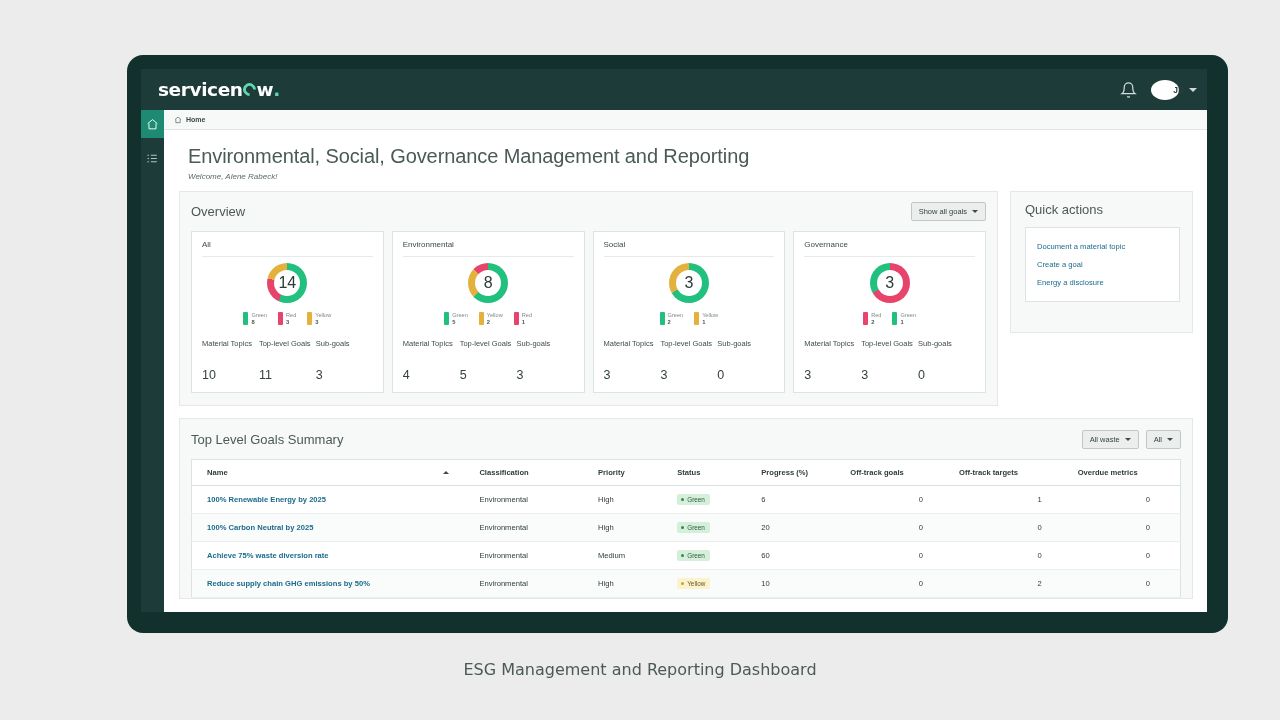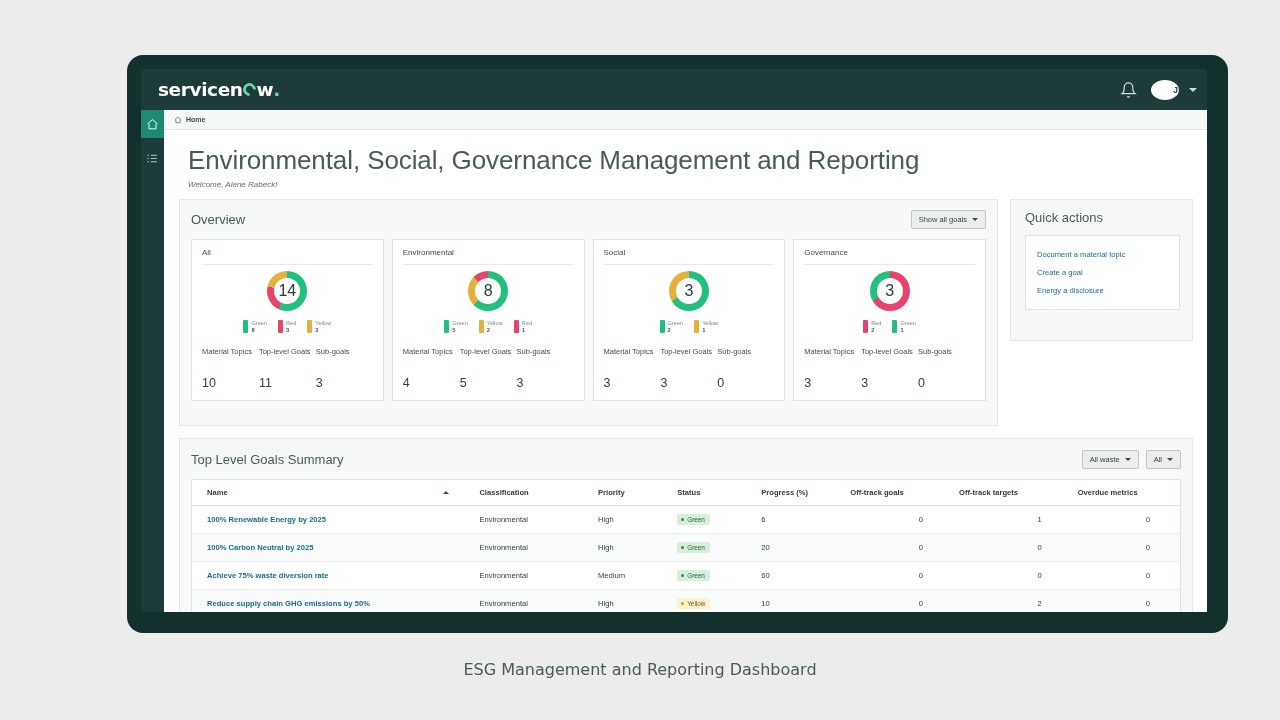--- a/index.html
+++ b/index.html
@@ -143,21 +143,21 @@
   
   .page-scroll {
     flex: 1;
     background: #ffffff;
     overflow: hidden;
     position: relative;
   }
 
   .page-head { padding: 15px 0 10px 24px; }
   .page-title {
-    font-size: 26px;
+    font-size: 20px;
     font-weight: 400;
     color: #4a5a58;
     letter-spacing: -0.1px;
   }
   .page-welcome {
     font-size: 8px;
     font-style: italic;
     color: #5d6b69;
     margin-top: 4px;
   }
@@ -168,21 +168,21 @@
     gap: 12px;
     padding: 0 14px 0 15px;
     align-items: flex-start;
   }
 
   .panel {
     background: #f7f8f8;
     border: 1px solid #e6e8e8;
   }
 
-  .overview-panel { flex: 1; min-width: 0; padding: 10px 11px 24px 11px; }
+  .overview-panel { flex: 1; min-width: 0; padding: 10px 11px 12px 11px; }
   .quick-panel { width: 183px; flex: none; padding: 10px 12px 30px 14px; }
 
   .panel-head {
     display: flex;
     align-items: center;
     margin-bottom: 10px;
   }
   .panel-title {
     font-size: 13px;
     color: #4a5a58;

